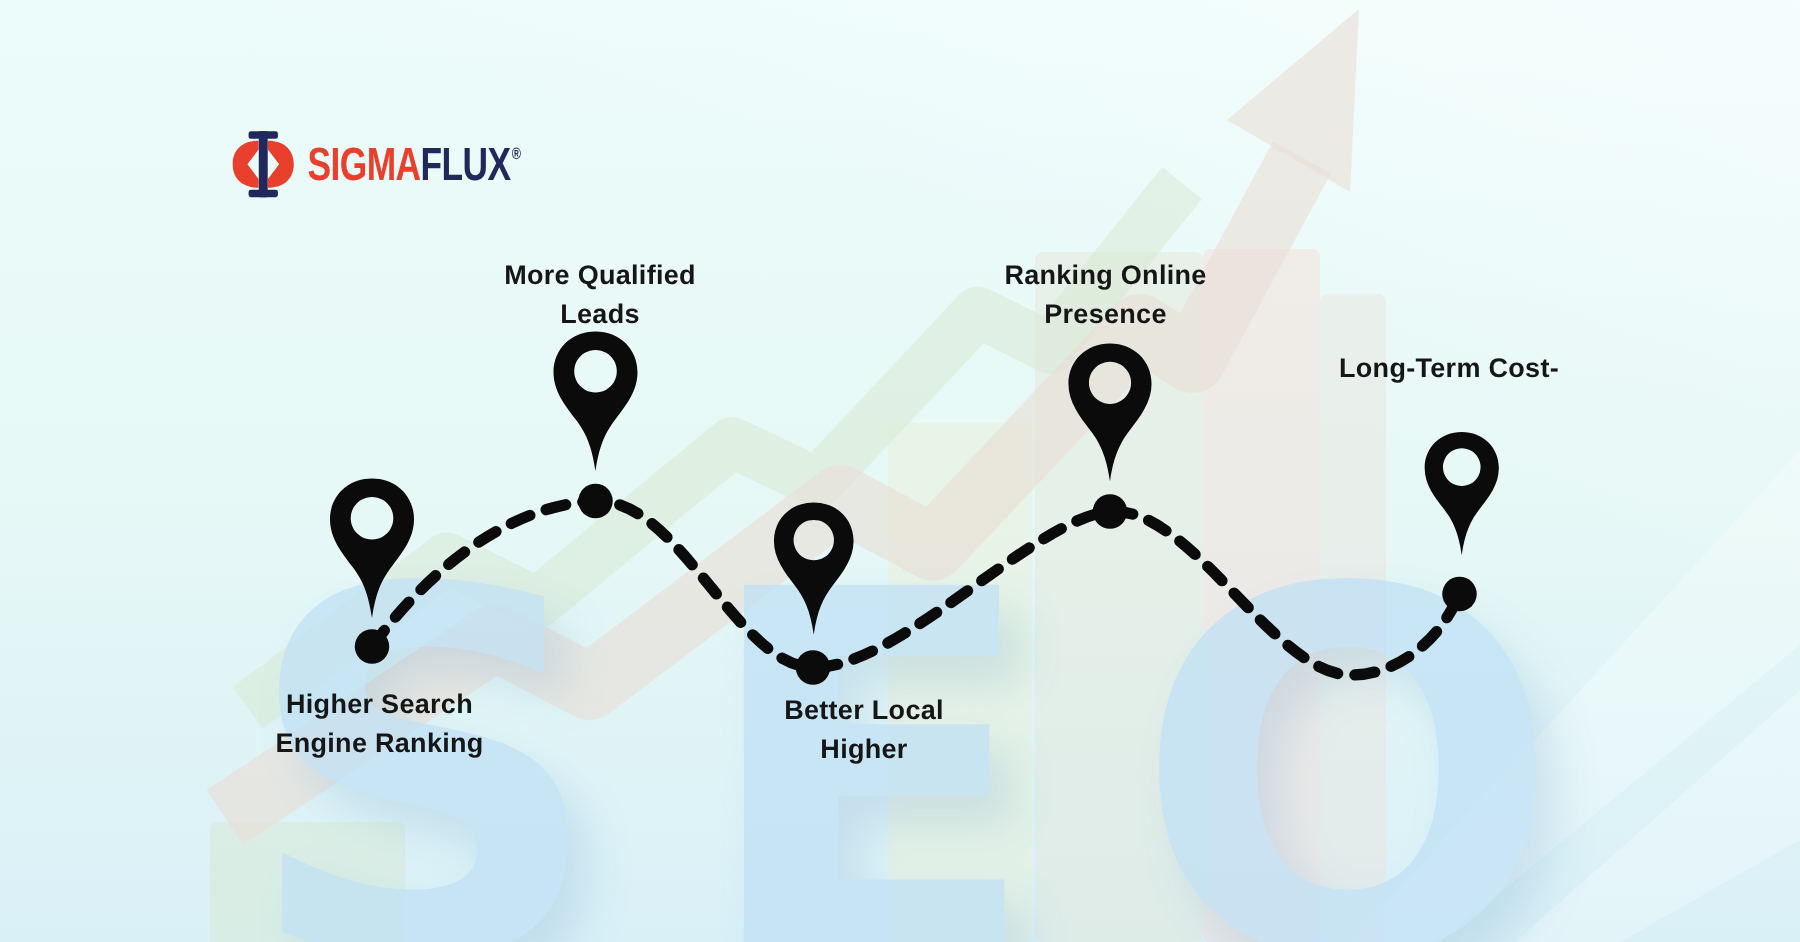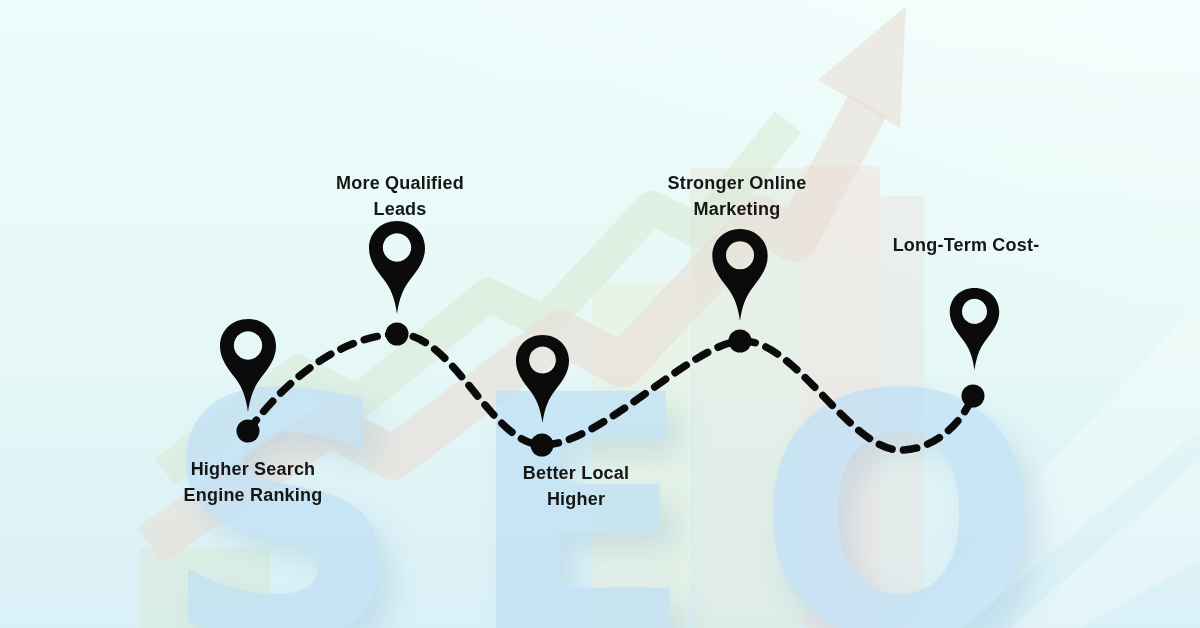--- a/index.html
+++ b/index.html
@@ -105,21 +105,33 @@
   </div>
   <div class="milestone-label" style="left:253px; top:456px">
     <span>Higher Search</span><br>
     <span>Engine Ranking</span>
   </div>
   <div class="milestone-label" style="left:576px; top:460px">
     <span>Better Local</span><br>
     <span>Higher</span>
   </div>
   <div class="milestone-label" style="left:737px; top:170px">
-    <span>Stronger Online</span><br>
-    <span>Marketing</span>
+    <span>Ranking Online</span><br>
+    <span>Presence</span>
   </div>
   <div class="milestone-label" style="left:966px; top:232px">
     <span>Long-Term Cost-</span><br>
   </div>
 
+  <div class="logo">
+    <svg class="logo-icon" viewBox="0 0 60 60" aria-hidden="true">
+      <path class="red" d="M26 10 C12.5 10 4 17.6 4 30 C4 42.4 12.5 50 26 50 L26 42.5 L16.5 30 L26 17.5 Z"></path>
+      <path class="red" transform="translate(60 0) scale(-1 1)" d="M26 10 C12.5 10 4 17.6 4 30 C4 42.4 12.5 50 26 50 L26 42.5 L16.5 30 L26 17.5 Z"></path>
+      <g class="navy">
+        <rect x="26.2" y="2" width="7.6" height="56" rx="1"></rect>
+        <rect x="17.5" y="2" width="25" height="6.4" rx="2"></rect>
+        <rect x="17.5" y="51.6" width="25" height="6.4" rx="2"></rect>
+      </g>
+    </svg>
+    <div class="logo-text"><span class="sigma">SIGMA</span><span class="flux">FLUX</span><span class="reg">®</span></div>
+  </div>
 
 </div>
 
 </body></html>

